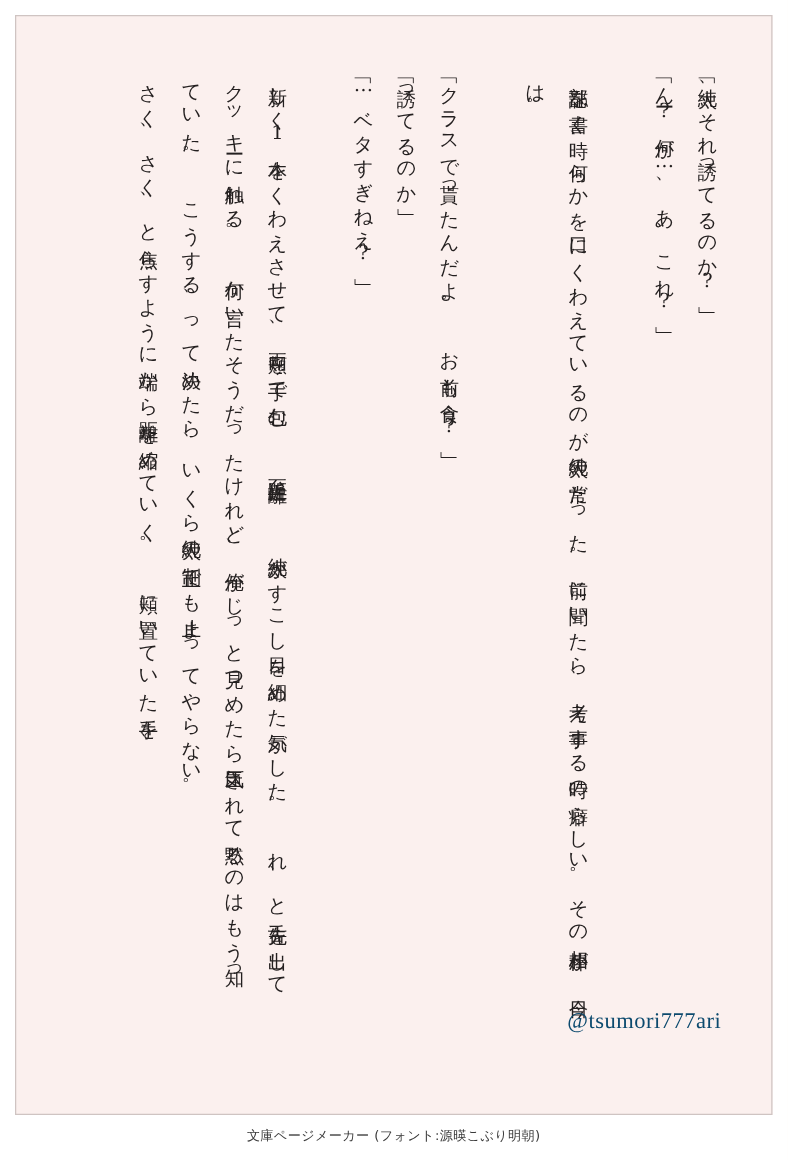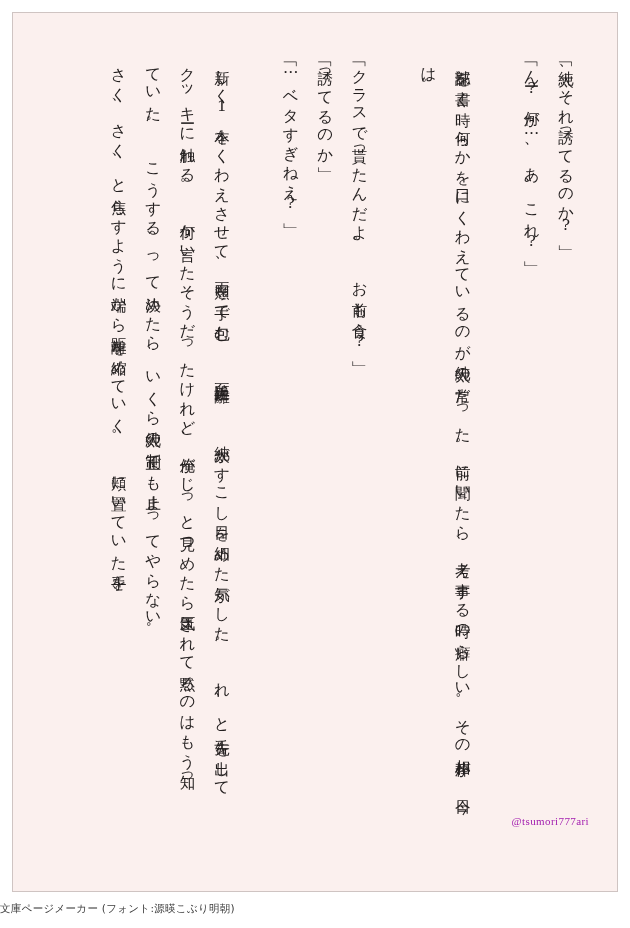--- a/index.html
+++ b/index.html
@@ -49,34 +49,34 @@
     font-size: 15.5px;
     line-height: 2.22;
     letter-spacing: 1.6px;
     color: #231f1f;
     white-space: pre-wrap;
     text-align: left;
   }
 
   .handle {
     position: absolute;
-    right: 28px;
+    right: 40px;
     bottom: 64px;
     font-family: "Liberation Serif", "DejaVu Serif", serif;
-    font-size: 11px;
-    color: #a21caf;
+    font-size: 18px;
+    color: #0c4a6e;
     letter-spacing: 0.4px;
   }
 
   .footer {
     position: absolute;
     left: 0;
     right: 0;
     bottom: 12px;
-    text-align: left;
+    text-align: center;
     font-family: "DejaVu Sans", "Liberation Sans", sans-serif;
     font-size: 10.5px;
     color: #3b3b3b;
     letter-spacing: 0.3px;
   }
 </style>
 </head>
 <body>
 
 <div class="page">

